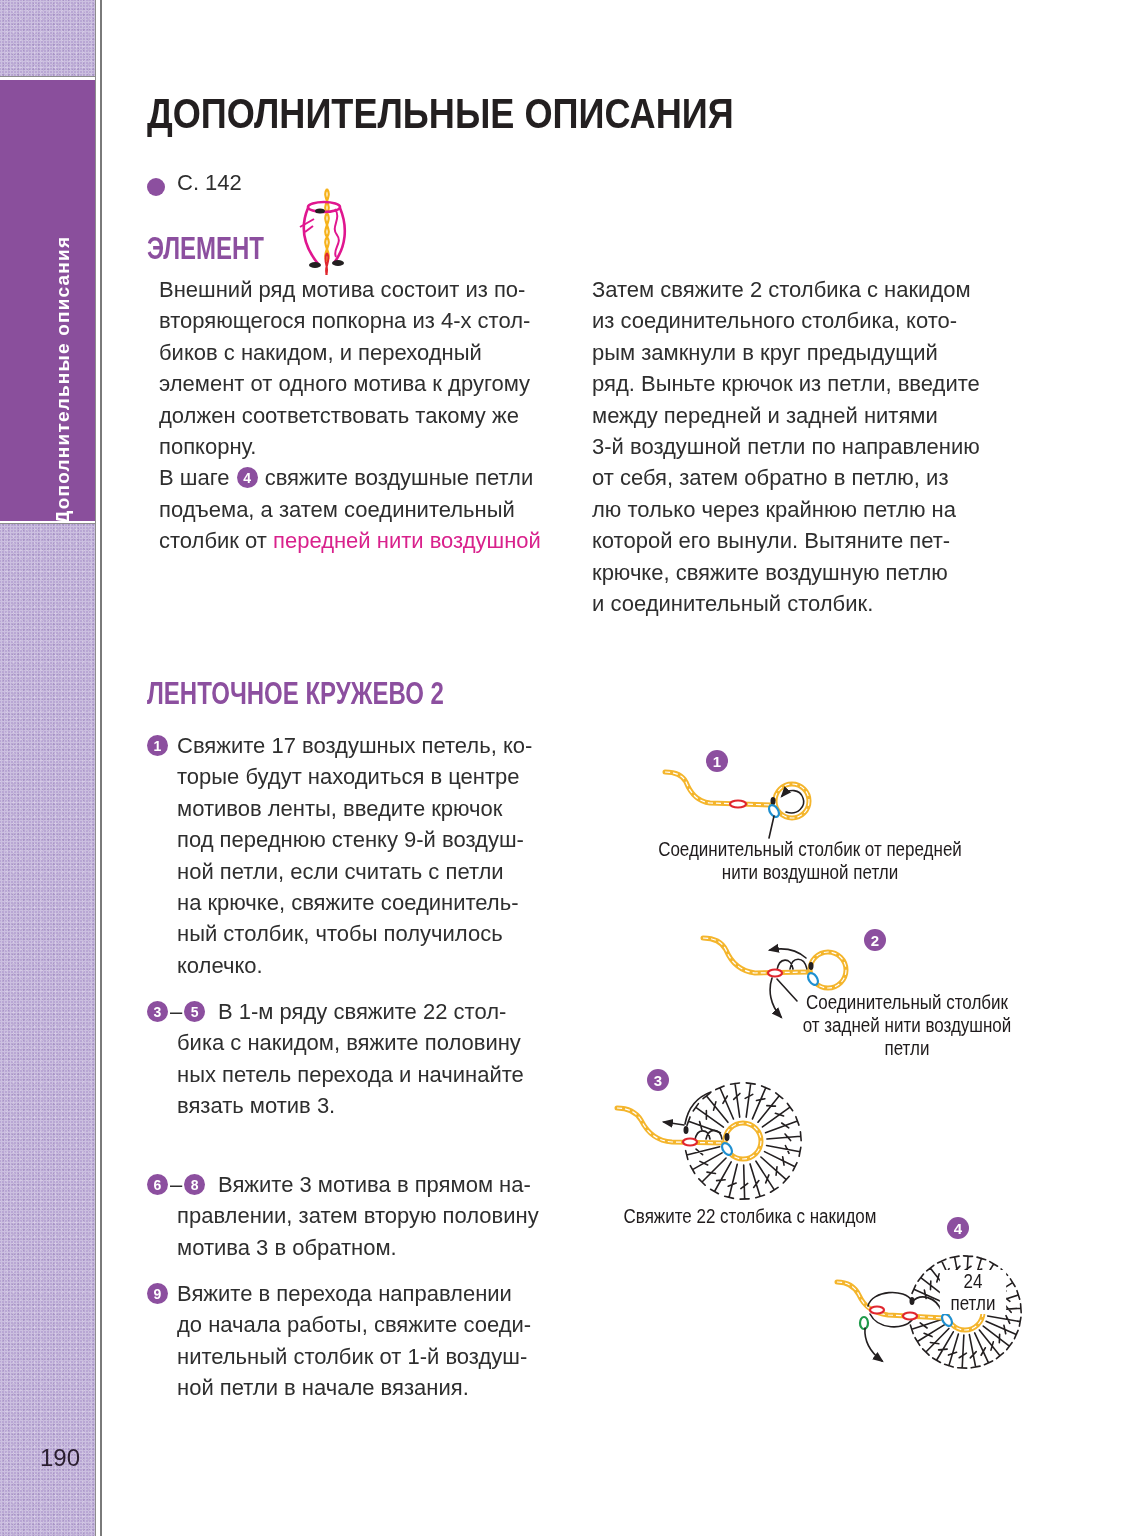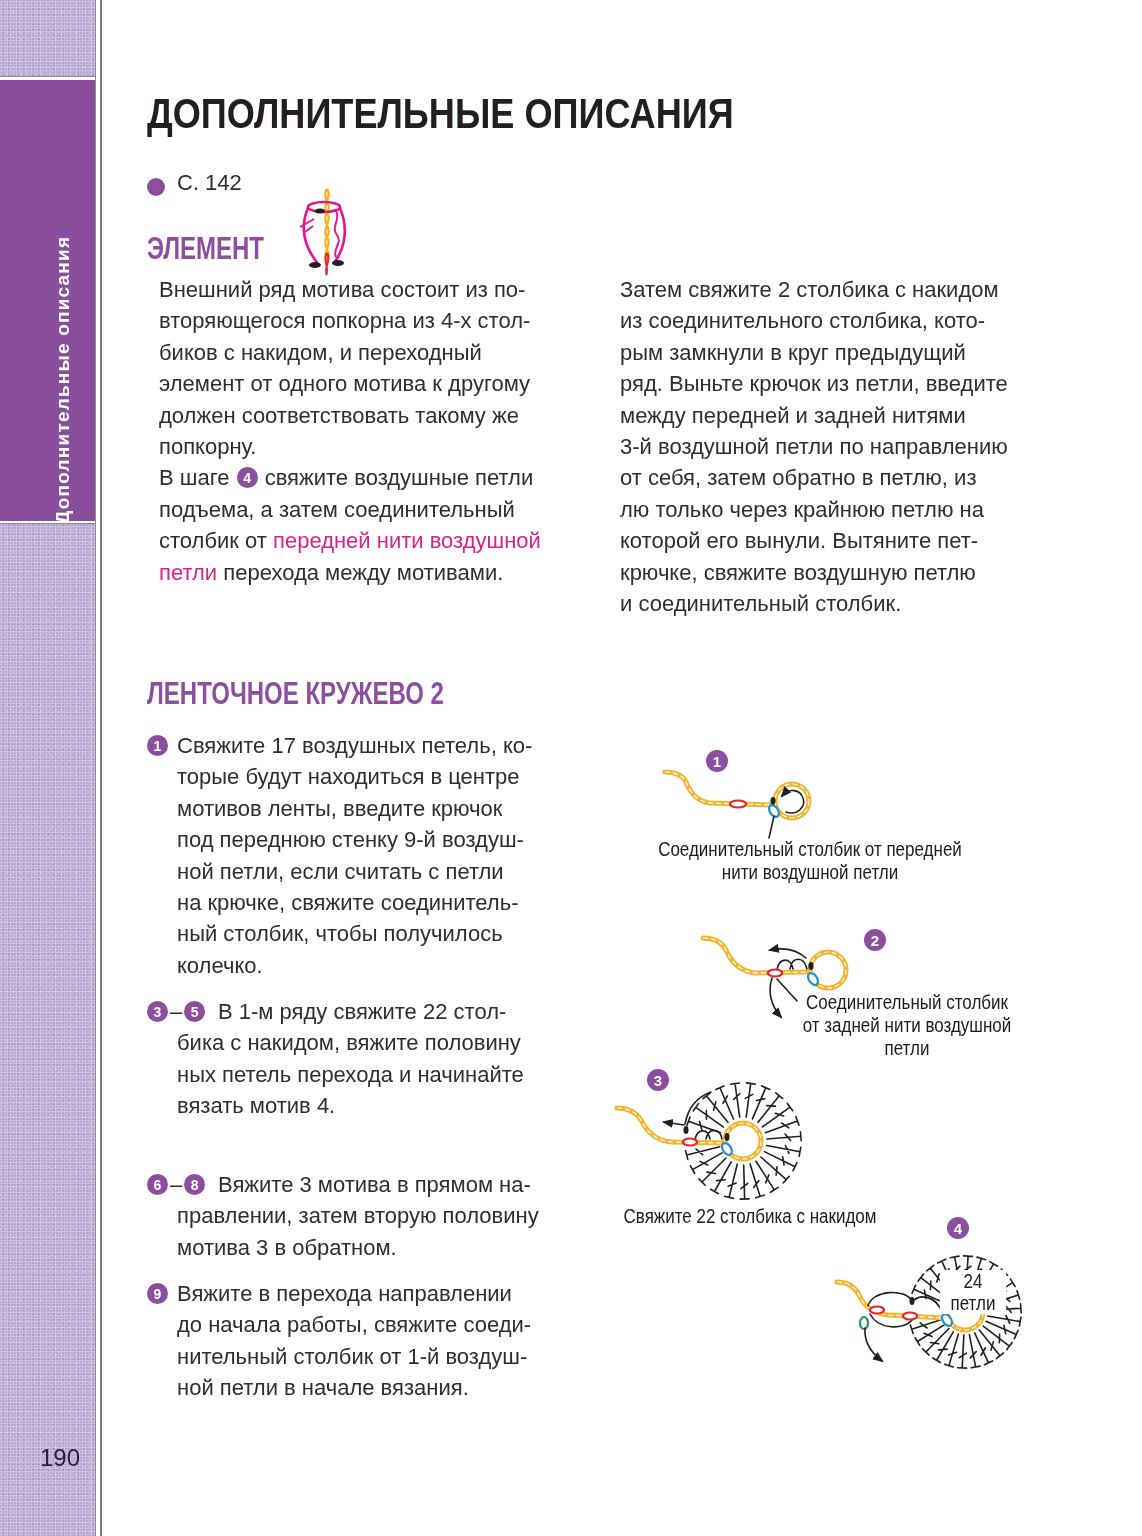--- a/index.html
+++ b/index.html
@@ -100,23 +100,22 @@
 <div class="para" style="left:147px;top:274px">
     <div class="line"><span>Внешний ряд мотива состоит из по-</span></div>
     <div class="line"><span>вторяющегося попкорна из 4-х стол-</span></div>
     <div class="line"><span>биков с накидом, и переходный</span></div>
     <div class="line"><span>элемент от одного мотива к другому</span></div>
     <div class="line"><span>должен соответствовать такому же</span></div>
     <div class="line"><span>попкорну.</span></div>
     <div class="line"><span>В шаге </span><span class="badge inline">4</span><span> свяжите воздушные петли</span></div>
     <div class="line"><span>подъема, а затем соединительный</span></div>
     <div class="line"><span>столбик от </span><span class="hl">передней нити воздушной</span></div>
-    <div class="line"><span class="hl">петли</span><span> перехода между мотивами.</span></div>
-  </div>
-<div class="para" style="left:608px;top:274px">
+  </div>
+<div class="para" style="left:580px;top:274px">
     <div class="line"><span>Затем свяжите 2 столбика с накидом</span></div>
     <div class="line"><span>из соединительного столбика, кото-</span></div>
     <div class="line"><span>рым замкнули в круг предыдущий</span></div>
     <div class="line"><span>ряд. Выньте крючок из петли, введите</span></div>
     <div class="line"><span>между передней и задней нитями</span></div>
     <div class="line"><span>3-й воздушной петли по направлению</span></div>
     <div class="line"><span>от себя, затем обратно в петлю, из</span></div>
     <div class="line"><span>лю только через крайнюю петлю на</span></div>
     <div class="line"><span>которой его вынули. Вытяните пет-</span></div>
     <div class="line"><span>крючке, свяжите воздушную петлю</span></div>
@@ -144,21 +143,21 @@
 <div class="step range" style="top:996px">
   <div class="step-badges">
     <span class="badge">3</span>
     <span class="dash">–</span>
     <span class="badge">5</span>
   </div>
   <div class="step-lines">
       <div class="line"><span>В 1-м ряду свяжите 22 стол-</span></div>
       <div class="line"><span>бика с накидом, вяжите половину</span></div>
       <div class="line"><span>ных петель перехода и начинайте</span></div>
-      <div class="line"><span>вязать мотив 4.</span></div>
+      <div class="line"><span>вязать мотив 3.</span></div>
     </div>
 </div>
 
 <div class="step range" style="top:1169px">
   <div class="step-badges">
     <span class="badge">6</span>
     <span class="dash">–</span>
     <span class="badge">8</span>
   </div>
   <div class="step-lines">

